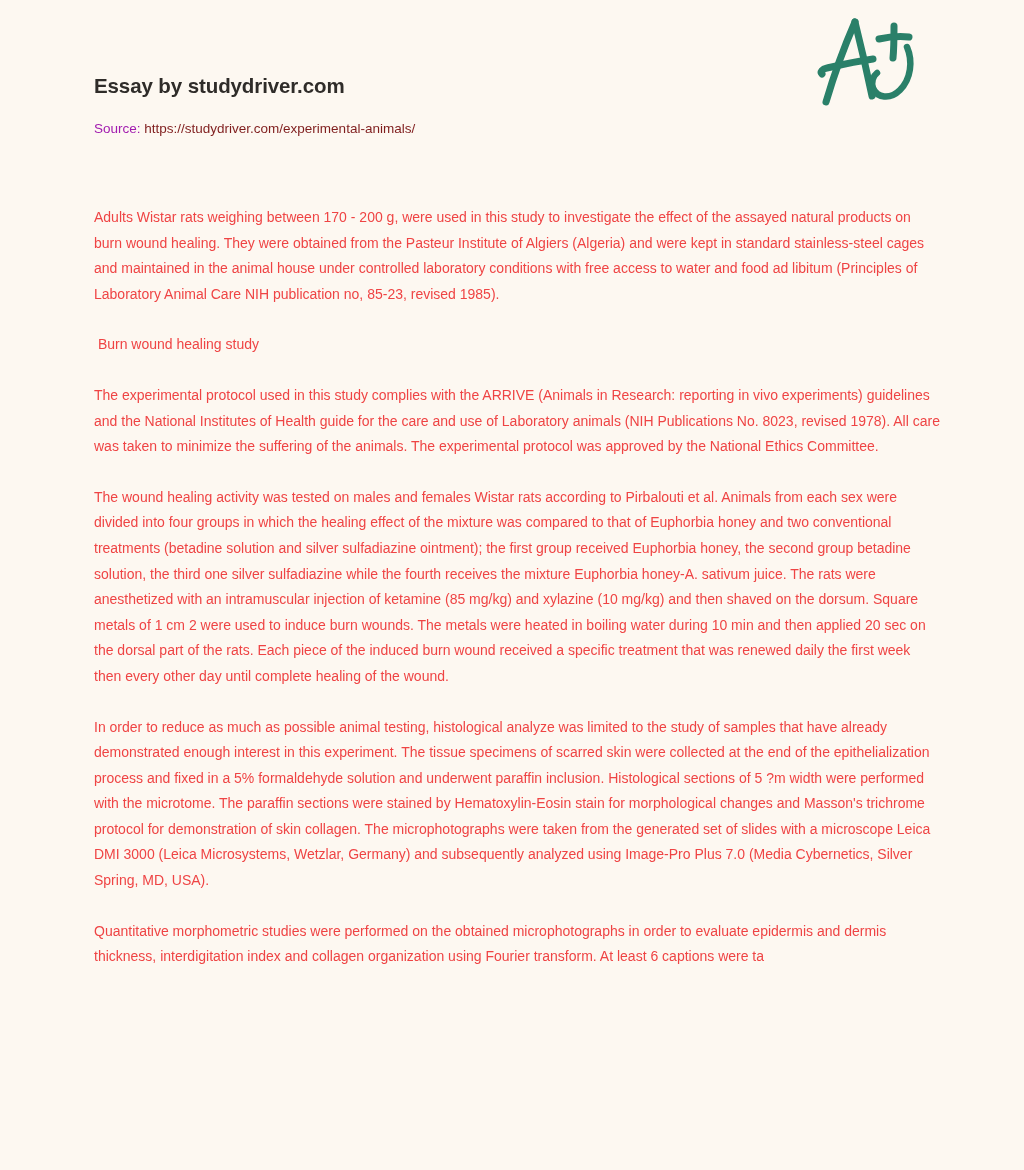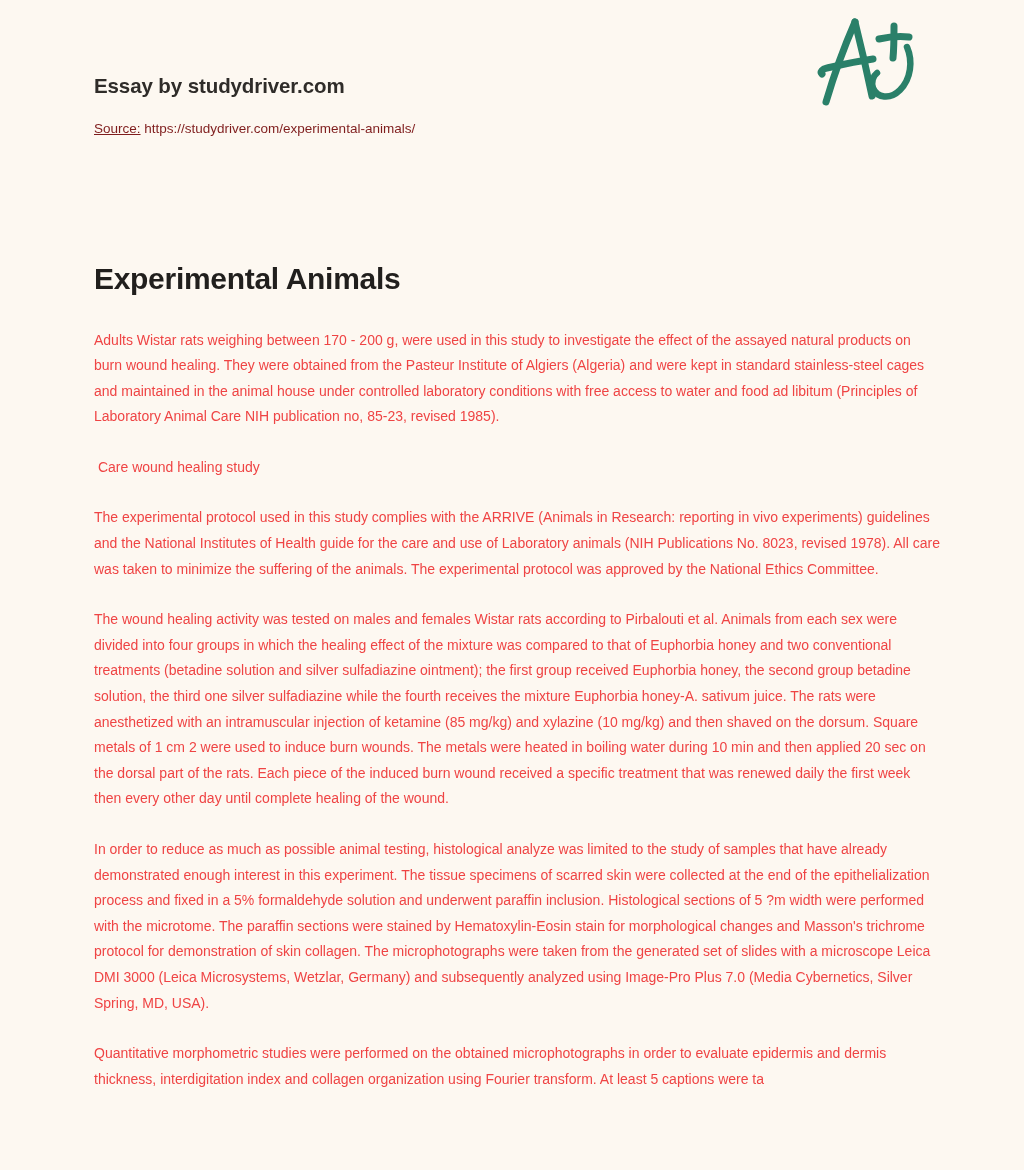--- a/index.html
+++ b/index.html
@@ -41,22 +41,21 @@
     line-height: 1.2;
   }
 
   .source-line {
     margin-top: 21px;
     font-size: 13.5px;
     line-height: 1.3;
     white-space: nowrap;
   }
   .source-label {
-    color: #7f1d1d;
-    text-decoration: underline;
+    color: #a21caf;
   }
   .source-url {
     color: #7f1d1d;
     text-decoration: none;
   }
 
   .logo {
     position: absolute;
     right: 20px;
     top: 12px;
@@ -138,32 +137,31 @@
 
           <path d="M69 23 C78 21 90 20 99 21" stroke-width="7"></path>
 
           <path d="M97 31 C103 45 101 63 90 74 C80 84 67 82 63 72 C61 66 63 60 67 57" stroke-width="6.5"></path>
         </g>
       </svg>
     </div>
 
   </div>
 
-  <h1 class="page-title">Experimental Animals</h1>
 
   <div class="article">
 
     <p>Adults Wistar rats weighing between 170 - 200 g, were used in this study to investigate the effect of the assayed natural products on burn wound healing. They were obtained from the Pasteur Institute of Algiers (Algeria) and were kept in standard stainless-steel cages and maintained in the animal house under controlled laboratory conditions with free access to water and food ad libitum (Principles of Laboratory Animal Care NIH publication no, 85-23, revised 1985).</p>
 
-    <h2 class="section-heading"> Care wound healing study</h2>
+    <h2 class="section-heading"> Burn wound healing study</h2>
 
     <p>The experimental protocol used in this study complies with the ARRIVE (Animals in Research: reporting in vivo experiments) guidelines and the National Institutes of Health guide for the care and use of Laboratory animals (NIH Publications No. 8023, revised 1978). All care was taken to minimize the suffering of the animals. The experimental protocol was approved by the National Ethics Committee.</p>
 
     <p>The wound healing activity was tested on males and females Wistar rats according to Pirbalouti et al. Animals from each sex were divided into four groups in which the healing effect of the mixture was compared to that of Euphorbia honey and two conventional treatments (betadine solution and silver sulfadiazine ointment); the first group received Euphorbia honey, the second group betadine solution, the third one silver sulfadiazine while the fourth receives the mixture Euphorbia honey-A. sativum juice. The rats were anesthetized with an intramuscular injection of ketamine (85 mg/kg) and xylazine (10 mg/kg) and then shaved on the dorsum. Square metals of 1 cm 2 were used to induce burn wounds. The metals were heated in boiling water during 10 min and then applied 20 sec on the dorsal part of the rats. Each piece of the induced burn wound received a specific treatment that was renewed daily the first week then every other day until complete healing of the wound.</p>
 
 
     <p>In order to reduce as much as possible animal testing, histological analyze was limited to the study of samples that have already demonstrated enough interest in this experiment. The tissue specimens of scarred skin were collected at the end of the epithelialization process and fixed in a 5% formaldehyde solution and underwent paraffin inclusion. Histological sections of 5 ?m width were performed with the microtome. The paraffin sections were stained by Hematoxylin-Eosin stain for morphological changes and Masson's trichrome protocol for demonstration of skin collagen. The microphotographs were taken from the generated set of slides with a microscope Leica DMI 3000 (Leica Microsystems, Wetzlar, Germany) and subsequently analyzed using Image-Pro Plus 7.0 (Media Cybernetics, Silver Spring, MD, USA).</p>
 
-    <p>Quantitative morphometric studies were performed on the obtained microphotographs in order to evaluate epidermis and dermis thickness, interdigitation index and collagen organization using Fourier transform. At least 5 captions were ta</p>
+    <p>Quantitative morphometric studies were performed on the obtained microphotographs in order to evaluate epidermis and dermis thickness, interdigitation index and collagen organization using Fourier transform. At least 6 captions were ta</p>
 
   </div>
 
 </div>
 
 </body></html>

